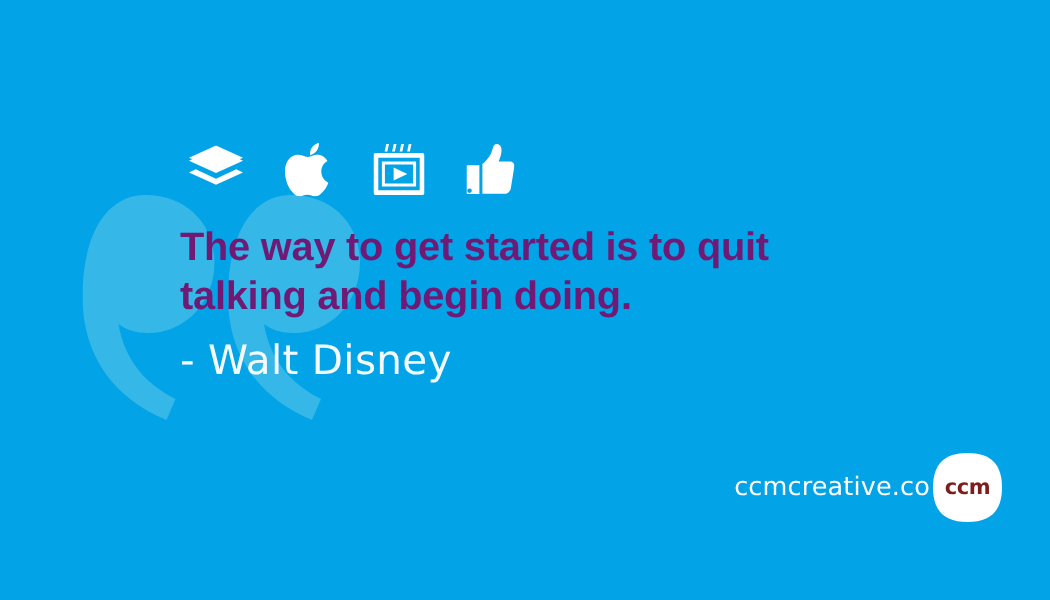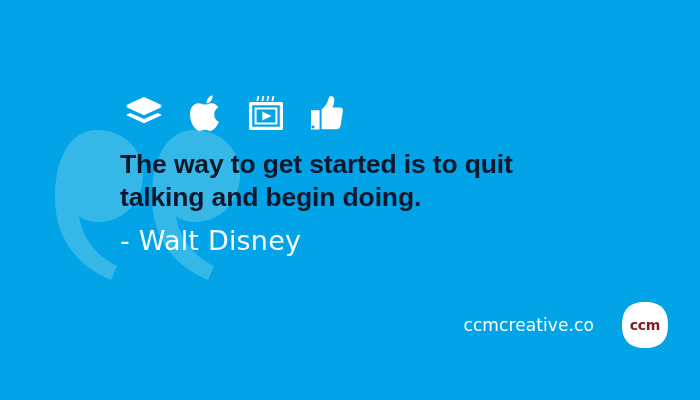--- a/index.html
+++ b/index.html
@@ -50,21 +50,21 @@
   }
   .icon-cell svg { display: block; }
 
   
   #quote-text {
     position: absolute;
     left: 120px;
     top: 148px;
     width: 430px;
     margin: 0;
-    color: #0f172a;
+    color: #701a75;
     font-size: 26.5px;
     line-height: 33px;
     font-weight: bold;
     letter-spacing: -0.15px;
     font-family: "Liberation Sans", sans-serif;
   }
 
   #quote-author {
     position: absolute;
     left: 120px;
@@ -79,21 +79,21 @@
     font-family: "DejaVu Sans", sans-serif;
   }
 
   
   #footer {
     position: absolute;
     right: 32px;
     bottom: 52px;
     display: flex;
     align-items: center;
-    gap: 28px;
+    gap: 2px;
   }
   #site-url {
     color: #ffffff;
     font-size: 17px;
     line-height: 20px;
     font-weight: normal;
     letter-spacing: 0.1px;
     font-family: "DejaVu Sans", sans-serif;
     white-space: nowrap;
   }

